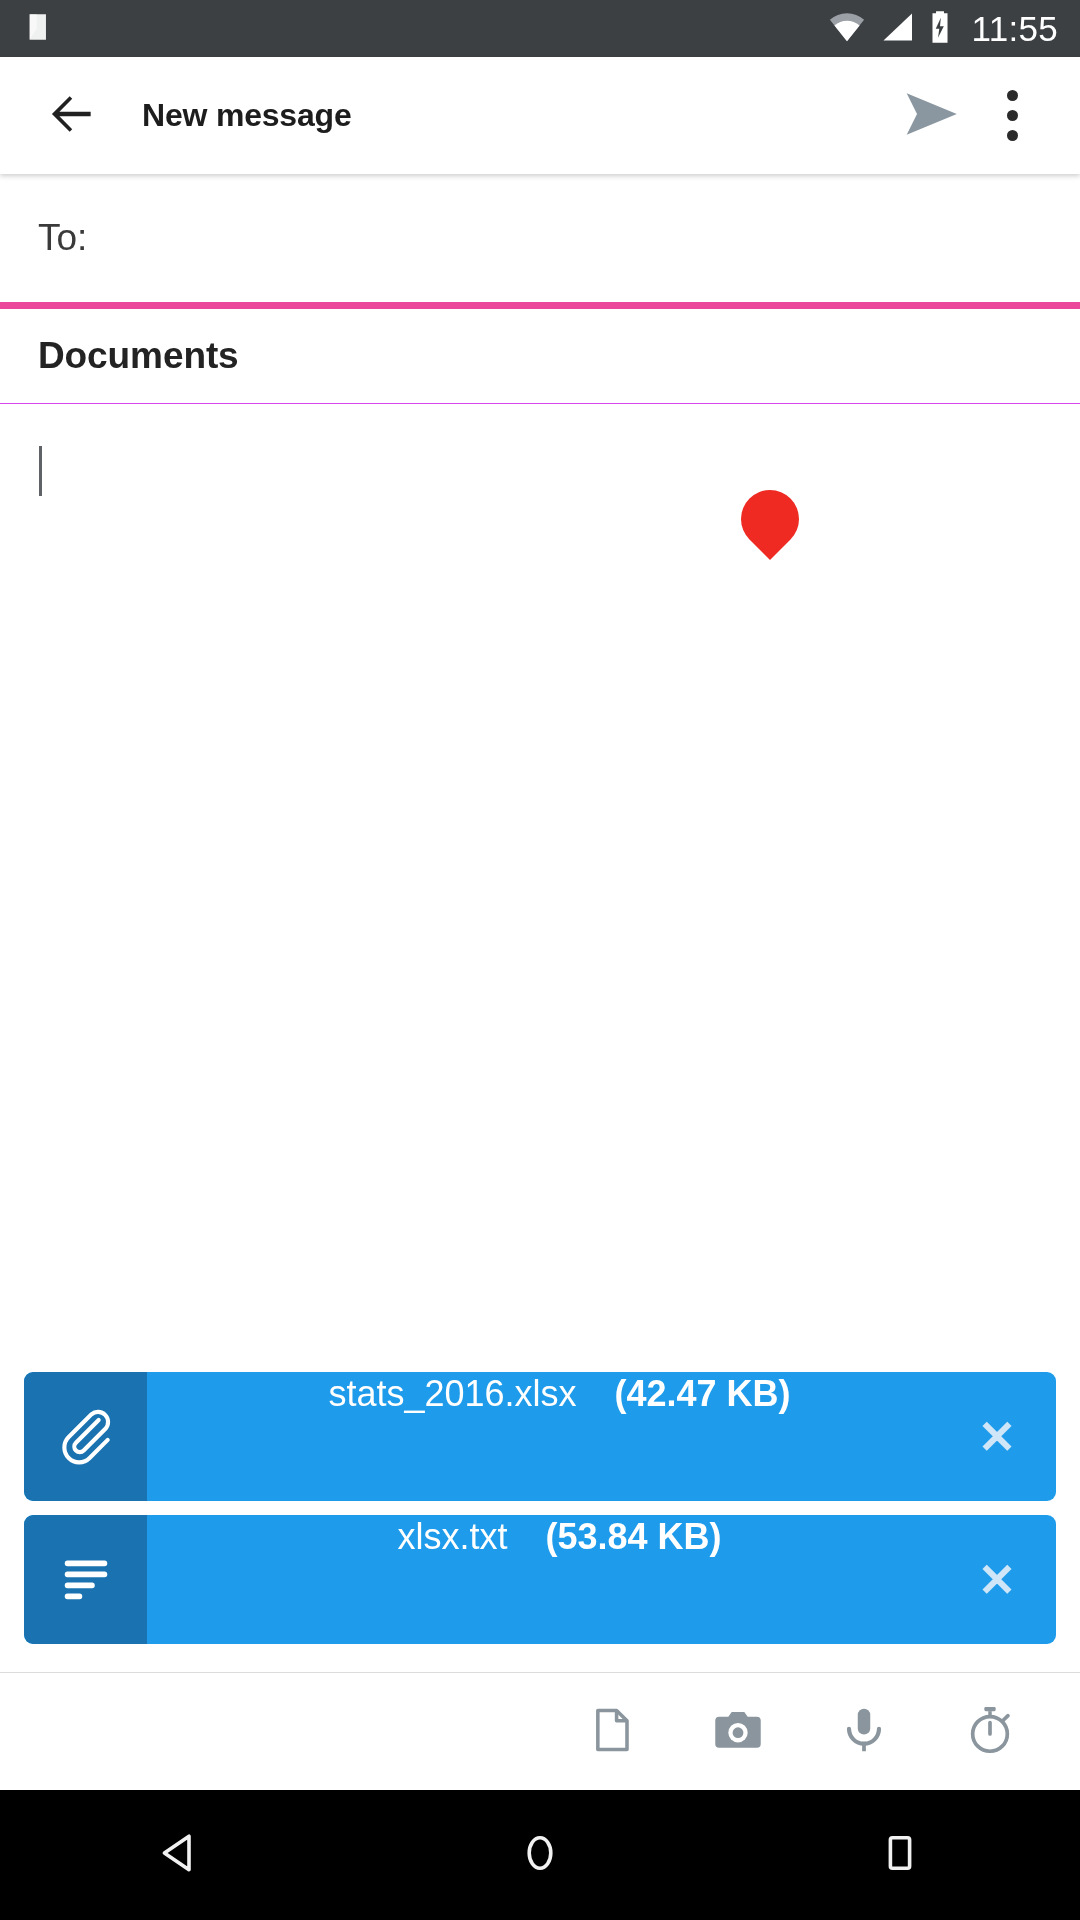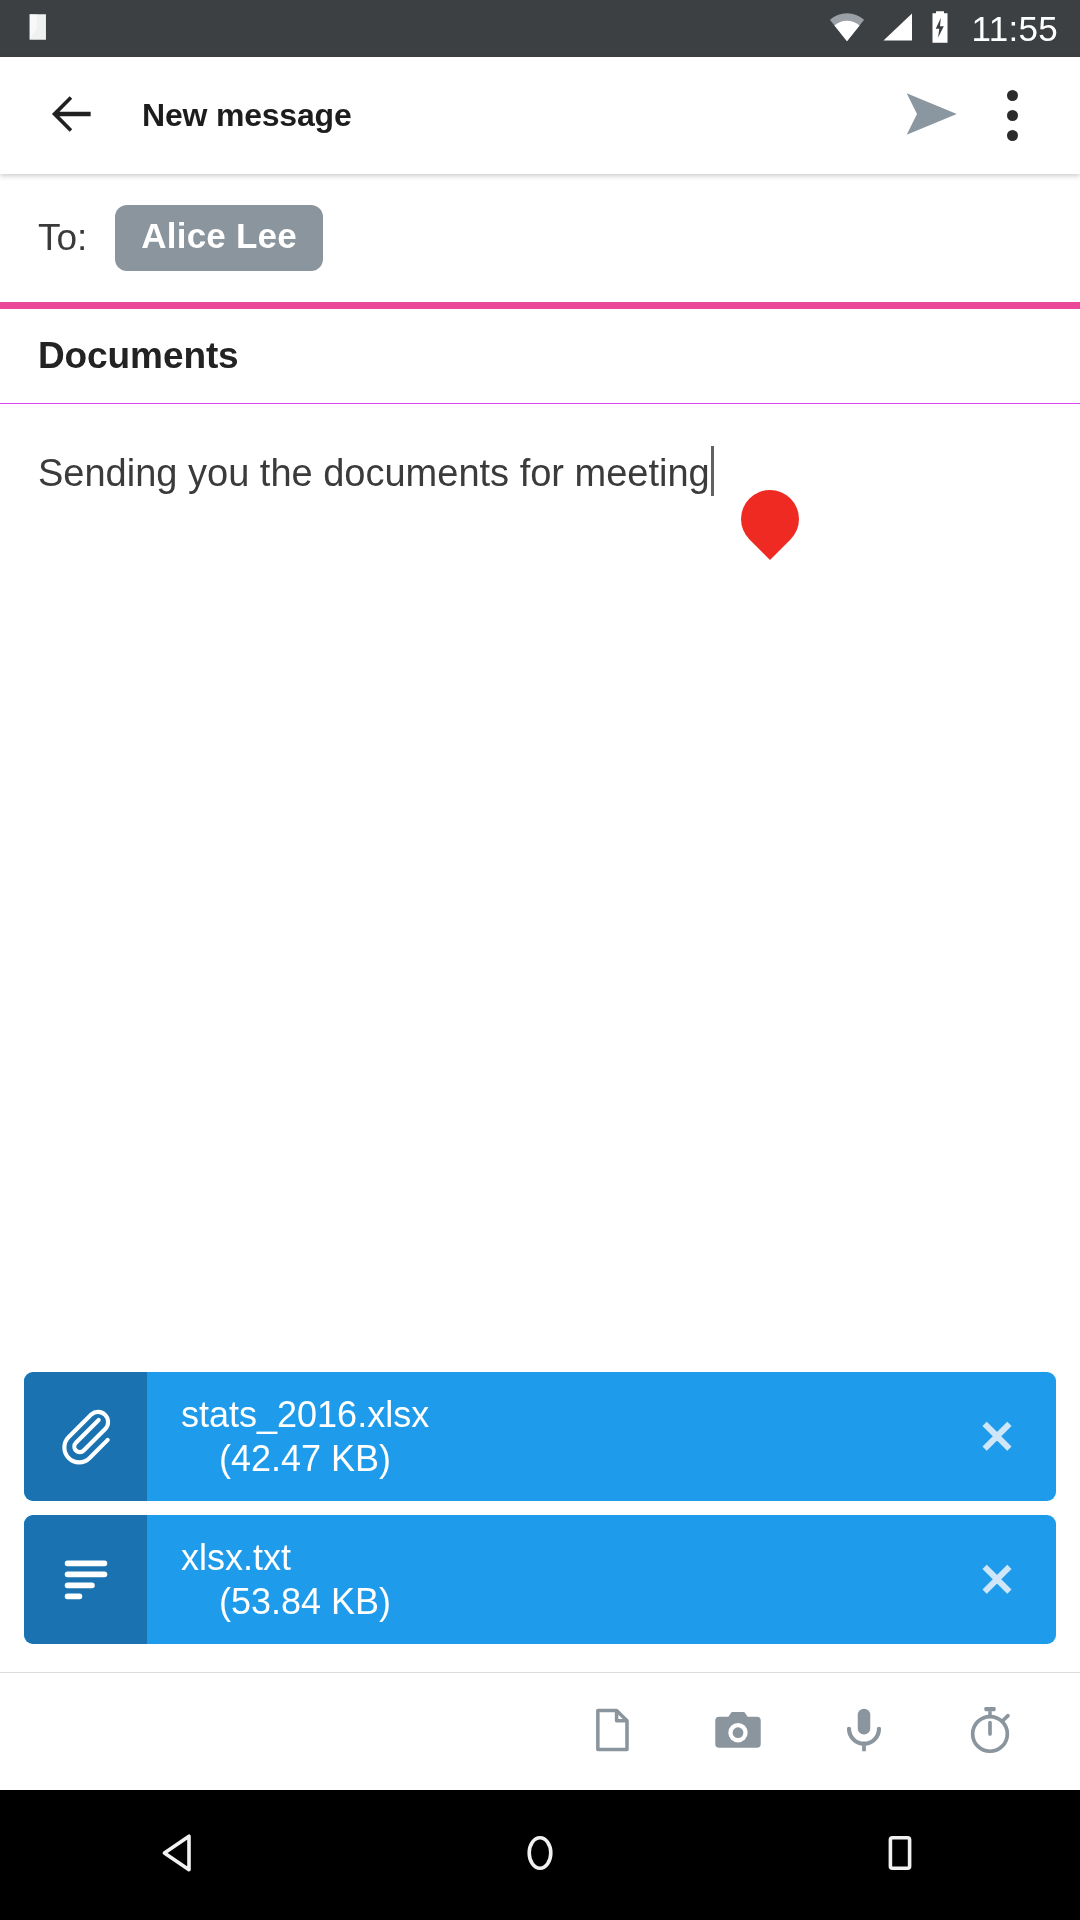--- a/index.html
+++ b/index.html
@@ -214,35 +214,35 @@
     background: #1a73b0;
     display: flex;
     align-items: center;
     justify-content: center;
     flex: 0 0 auto;
     border-radius: 9px 0 0 9px;
   }
   .att-info {
     flex: 1 1 auto;
     display: flex;
-    flex-direction: column;
+    flex-direction: row;
     justify-content: center;
     padding-left: 34px;
   }
   .att-name {
     color: #ffffff;
     font-size: 36px;
     line-height: 1.22;
     font-weight: 400;
   }
   .att-size {
     color: #ffffff;
     font-size: 36px;
     line-height: 1.22;
-    font-weight: 400;
+    font-weight: 700;
     margin-left: 38px;
   }
   .att-remove {
     width: 118px;
     display: flex;
     align-items: center;
     justify-content: center;
     flex: 0 0 auto;
     color: #cfe6f8;
     font-size: 46px;
@@ -344,29 +344,28 @@
       <i></i>
       <i></i>
       <i></i>
     </div>
   </div>
 
   <div class="compose">
 
     <div class="to-row">
       <span class="to-label">To:</span>
-      <span class="recipient-chip">Alice Lee</span>
     </div>
 
     <div class="subject-row">
       <span class="subject-text">Documents</span>
     </div>
 
     <div class="body-area">
-      <span class="body-text">Sending you the documents for meeting</span><span class="caret"></span>
+      <span class="caret"></span>
       <div class="cursor-handle"></div>
     </div>
 
     <div class="attachments">
 
       <div class="attachment">
         <div class="att-icon">
           <span>
             <svg width="62" height="62" viewBox="0 0 24 24">
               <path d="M16.9 6.2 L8.1 15.0 a2.1 2.1 0 0 0 3.0 3.0 l8.5 -8.5 a3.9 3.9 0 0 0 -5.5 -5.5 l-8.8 8.8 a5.7 5.7 0 0 0 8.1 8.1 l7.0 -7.0" fill="none" stroke="#ffffff" stroke-width="1.6" stroke-linecap="round"></path>

